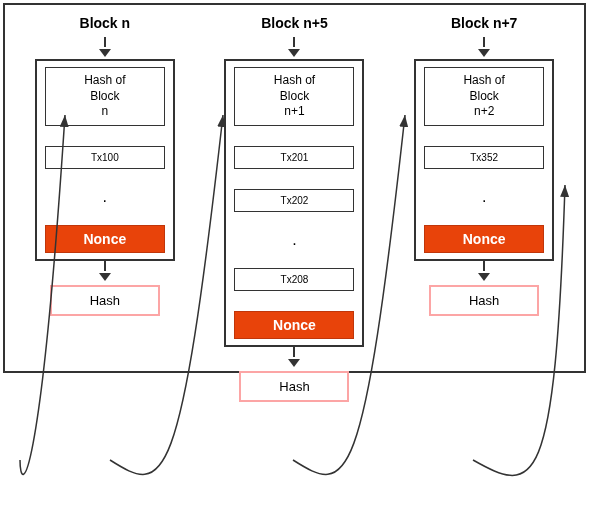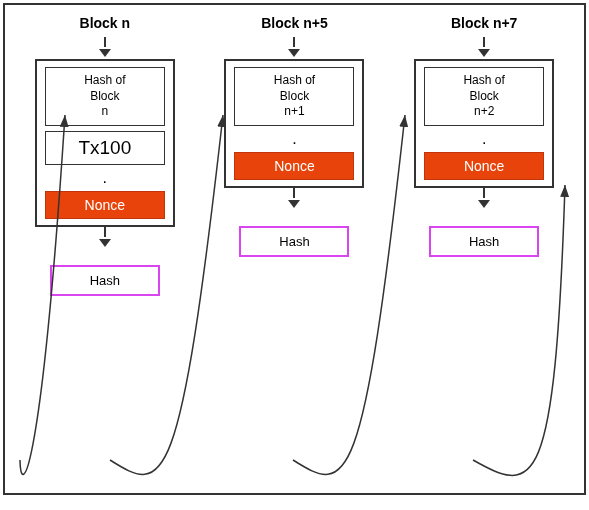--- a/index.html
+++ b/index.html
@@ -7,21 +7,21 @@
       background: #fff;
       font-family: Arial, sans-serif;
       width: 589px;
       height: 510px;
       overflow: hidden;
       position: relative;
     }
     .outer-border {
       border: 2px solid #333;
       width: 583px;
-      height: 492px;
+      height: 370px;
       margin: 3px;
       position: relative;
     }
     .diagram-container {
       display: flex;
       flex-direction: row;
       justify-content: space-around;
       align-items: flex-start;
       padding: 10px 5px;
       position: relative;
@@ -53,55 +53,55 @@
       background: #333;
       margin: 0 auto;
     }
     .block-box {
       border: 2px solid #333;
       width: 140px;
       display: flex;
       flex-direction: column;
       align-items: center;
       padding: 6px 8px;
-      gap: 5px;
+      gap: 20px;
       background: #fff;
     }
     .cell {
       border: 1.5px solid #333;
       width: 120px;
       text-align: center;
       padding: 5px 4px;
-      font-size: 19px;
+      font-size: 10px;
       background: #fff;
     }
     .cell-hash {
       font-size: 12px;
       line-height: 1.3;
     }
     .cell-nonce {
       background: #e8430a;
       color: #fff;
-      font-weight: normal;
+      font-weight: bold;
       font-size: 14px;
       border-color: #c0360a;
     }
     .dots {
       font-size: 16px;
       text-align: center;
       line-height: 1;
     }
     .hash-output {
-      border: 2px solid #d946ef;
+      border: 2px solid #fca5a5;
       width: 110px;
       text-align: center;
       padding: 6px 4px;
       font-size: 13px;
       background: #fff;
-      margin-top: 16px;
+      margin-top: 2px;
     }
     svg.arrows-svg {
       position: absolute;
       top: 0;
       left: 0;
       width: 100%;
       height: 100%;
       pointer-events: none;
       overflow: visible;
     }
@@ -127,34 +127,38 @@
       <div class="arrow-down"></div>
       <div class="hash-output">Hash</div>
     </div>
 
     <div class="block-column">
       <div class="block-title">Block n+5</div>
       <div class="arrow-line" style="height:10px;"></div>
       <div class="arrow-down"></div>
       <div class="block-box">
         <div class="cell cell-hash">Hash of<br>Block<br>n+1</div>
+        <div class="cell">Tx201</div>
+        <div class="cell">Tx202</div>
         <div class="dots">.</div>
+        <div class="cell">Tx208</div>
         <div class="cell cell-nonce">Nonce</div>
       </div>
       <div class="arrow-line" style="height:10px;"></div>
       <div class="arrow-down"></div>
       <div class="hash-output">Hash</div>
     </div>
 
     <div class="block-column">
       <div class="block-title">Block n+7</div>
       <div class="arrow-line" style="height:10px;"></div>
       <div class="arrow-down"></div>
       <div class="block-box">
         <div class="cell cell-hash">Hash of<br>Block<br>n+2</div>
+        <div class="cell">Tx352</div>
         <div class="dots">.</div>
         <div class="cell cell-nonce">Nonce</div>
       </div>
       <div class="arrow-line" style="height:10px;"></div>
       <div class="arrow-down"></div>
       <div class="hash-output">Hash</div>
     </div>
 
     <svg class="arrows-svg" xmlns="http://www.w3.org/2000/svg">
       <defs>

